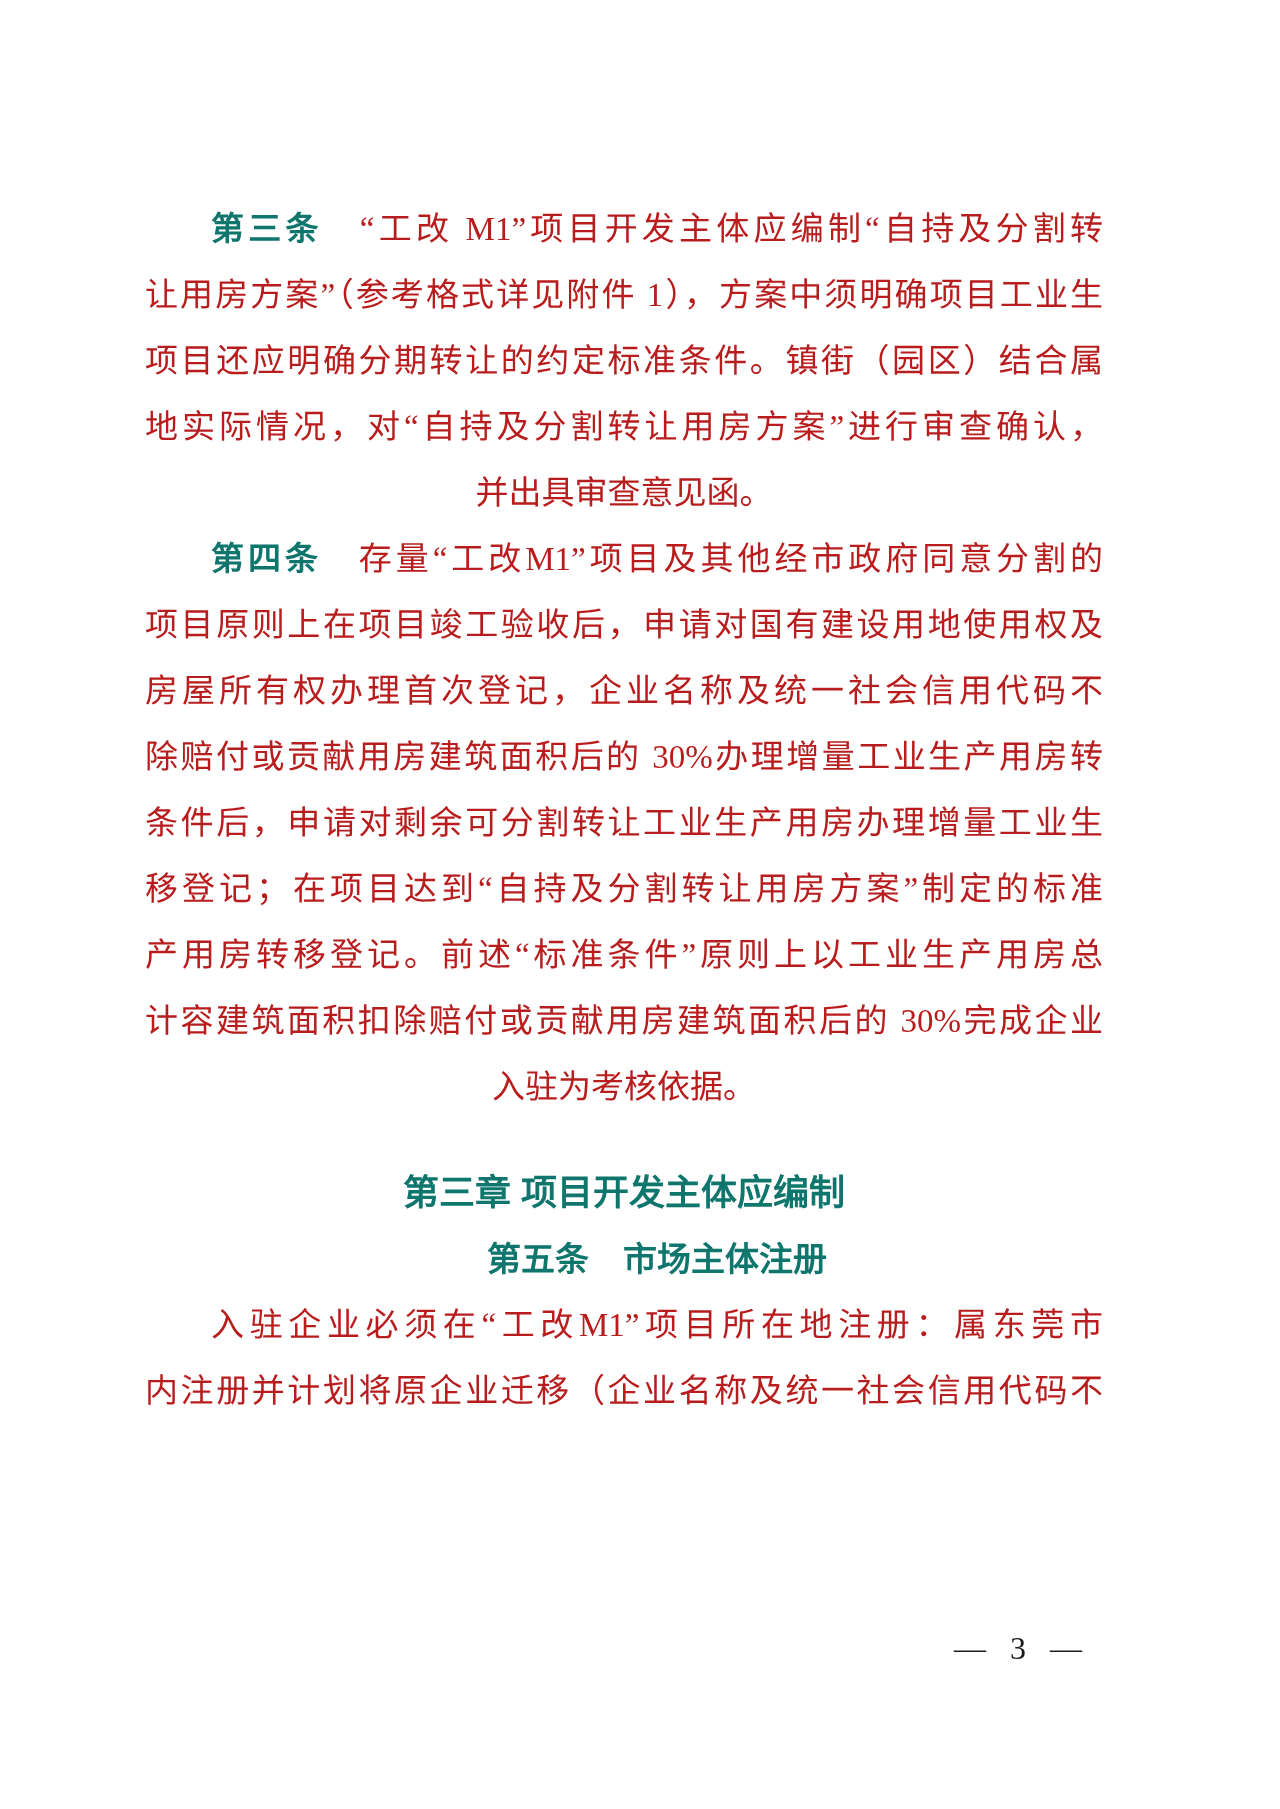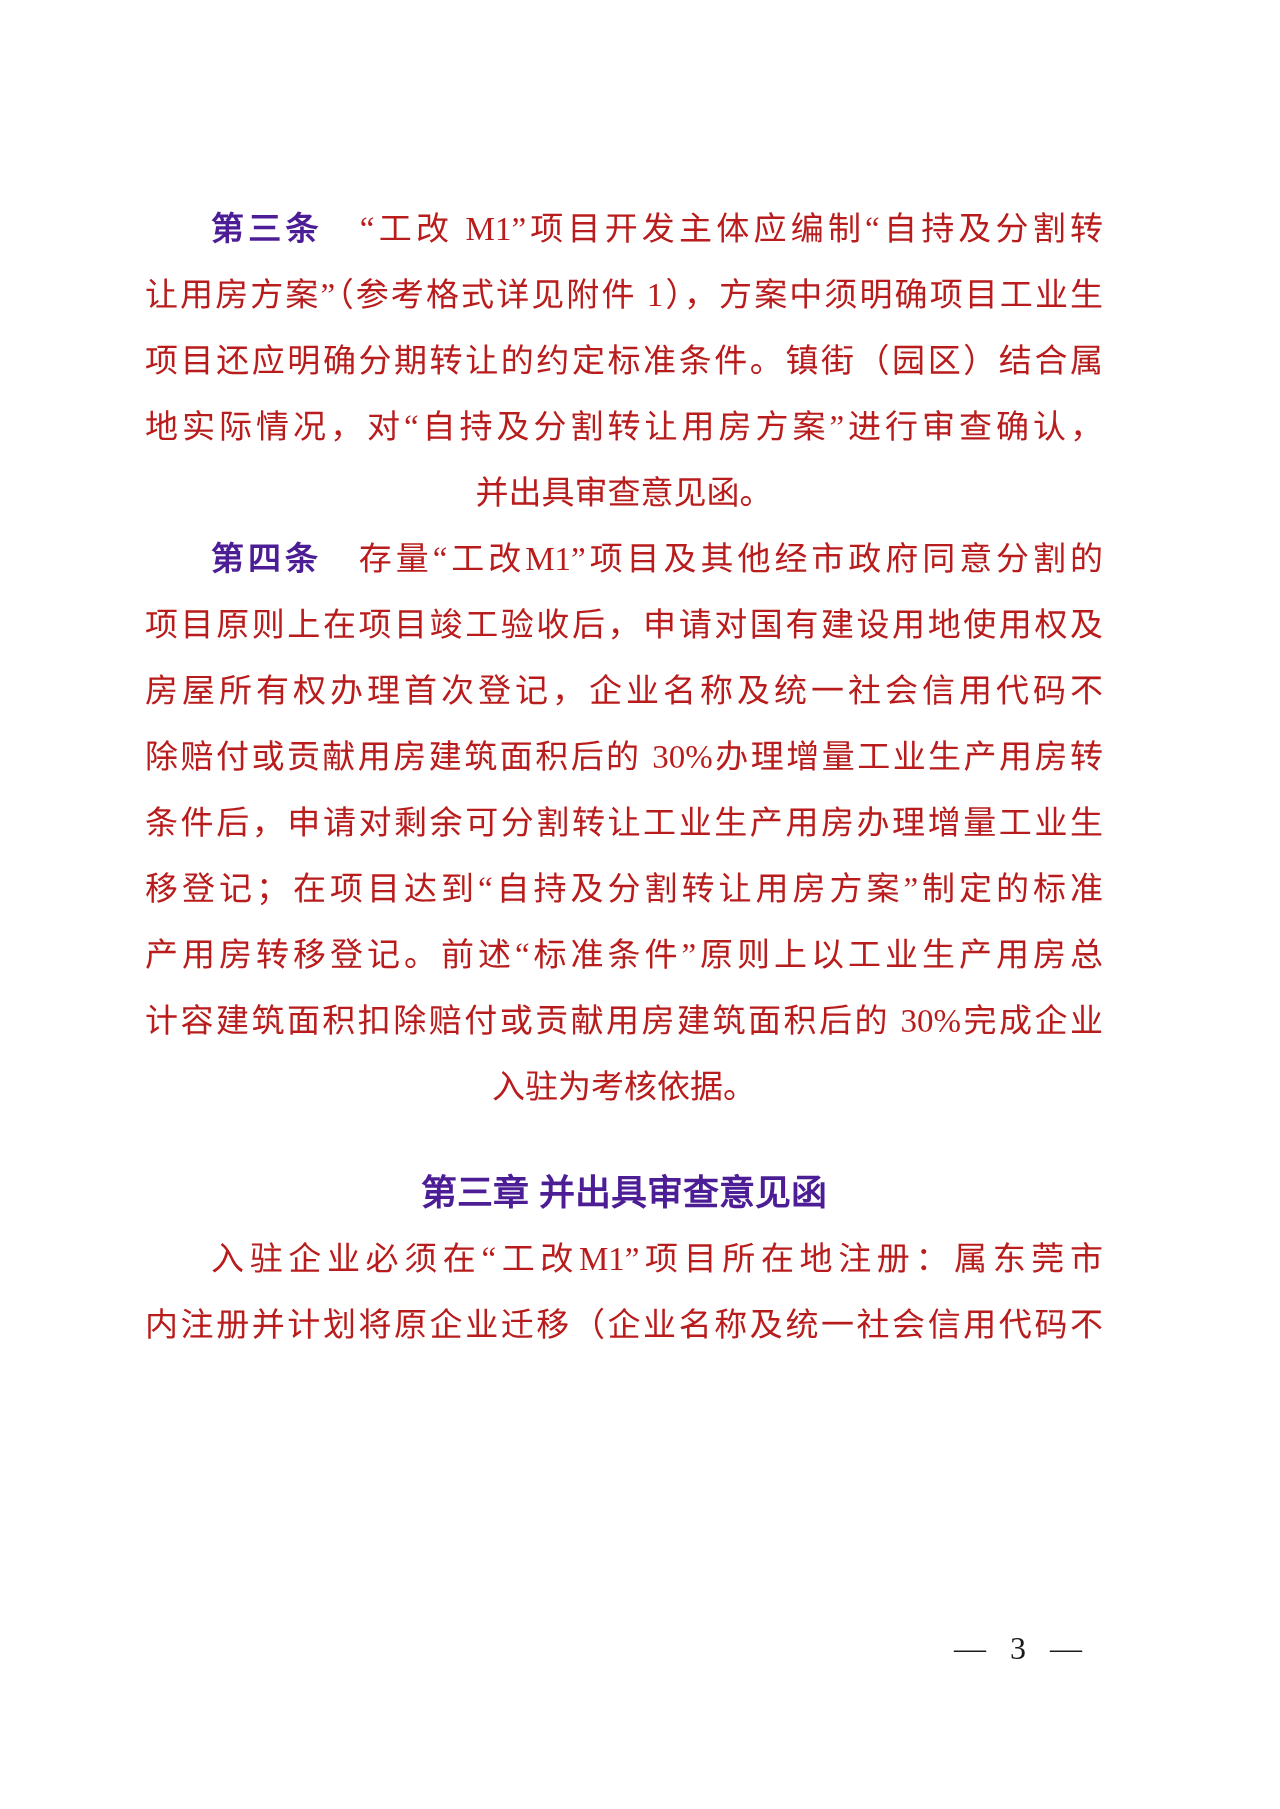--- a/index.html
+++ b/index.html
@@ -36,21 +36,21 @@
     text-align: justify;
     text-align-last: justify;
   }
   .line.indent {
     text-indent: 66px;
   }
   .seg { color: #b91c1c; }
   .seg-bold {
     font-family: "Liberation Sans", "DejaVu Sans", sans-serif;
     font-weight: 700;
-    color: #4c1d95;
+    color: #0f766e;
   }
   .block-heading-center {
     margin-top: 40px;
   }
   .block-heading-center .line {
     text-align: center;
     text-align-last: center;
     font-size: 36px;
   }
   .block-heading-left .line {
@@ -84,21 +84,24 @@
         <div class="line justify"><span class="seg">项目原则上在项目竣工验收后，申请对国有建设用地使用权及</span></div>
         <div class="line justify"><span class="seg">房屋所有权办理首次登记，企业名称及统一社会信用代码不</span></div>
         <div class="line justify"><span class="seg">除赔付或贡献用房建筑面积后的 30%办理增量工业生产用房转</span></div>
         <div class="line justify"><span class="seg">条件后，申请对剩余可分割转让工业生产用房办理增量工业生</span></div>
         <div class="line justify"><span class="seg">移登记；在项目达到“自持及分割转让用房方案”制定的标准</span></div>
         <div class="line justify"><span class="seg">产用房转移登记。前述“标准条件”原则上以工业生产用房总</span></div>
         <div class="line justify"><span class="seg">计容建筑面积扣除赔付或贡献用房建筑面积后的 30%完成企业</span></div>
         <div class="line"><span class="seg">入驻为考核依据。</span></div>
       </div>
       <div class="block block-heading-center">
-        <div class="line"><span class="seg seg-bold">第三章 并出具审查意见函</span></div>
+        <div class="line"><span class="seg seg-bold">第三章 项目开发主体应编制</span></div>
+      </div>
+      <div class="block block-heading-left">
+        <div class="line indent"><span class="seg seg-bold">第五条　市场主体注册</span></div>
       </div>
       <div class="block block-paragraph">
         <div class="line indent justify"><span class="seg">入驻企业必须在“工改M1”项目所在地注册：属东莞市</span></div>
         <div class="line justify"><span class="seg">内注册并计划将原企业迁移（企业名称及统一社会信用代码不</span></div>
       </div>
     </main>
   <footer class="page-footer">
     <span>— 3 —</span>
   </footer>
 </div>

